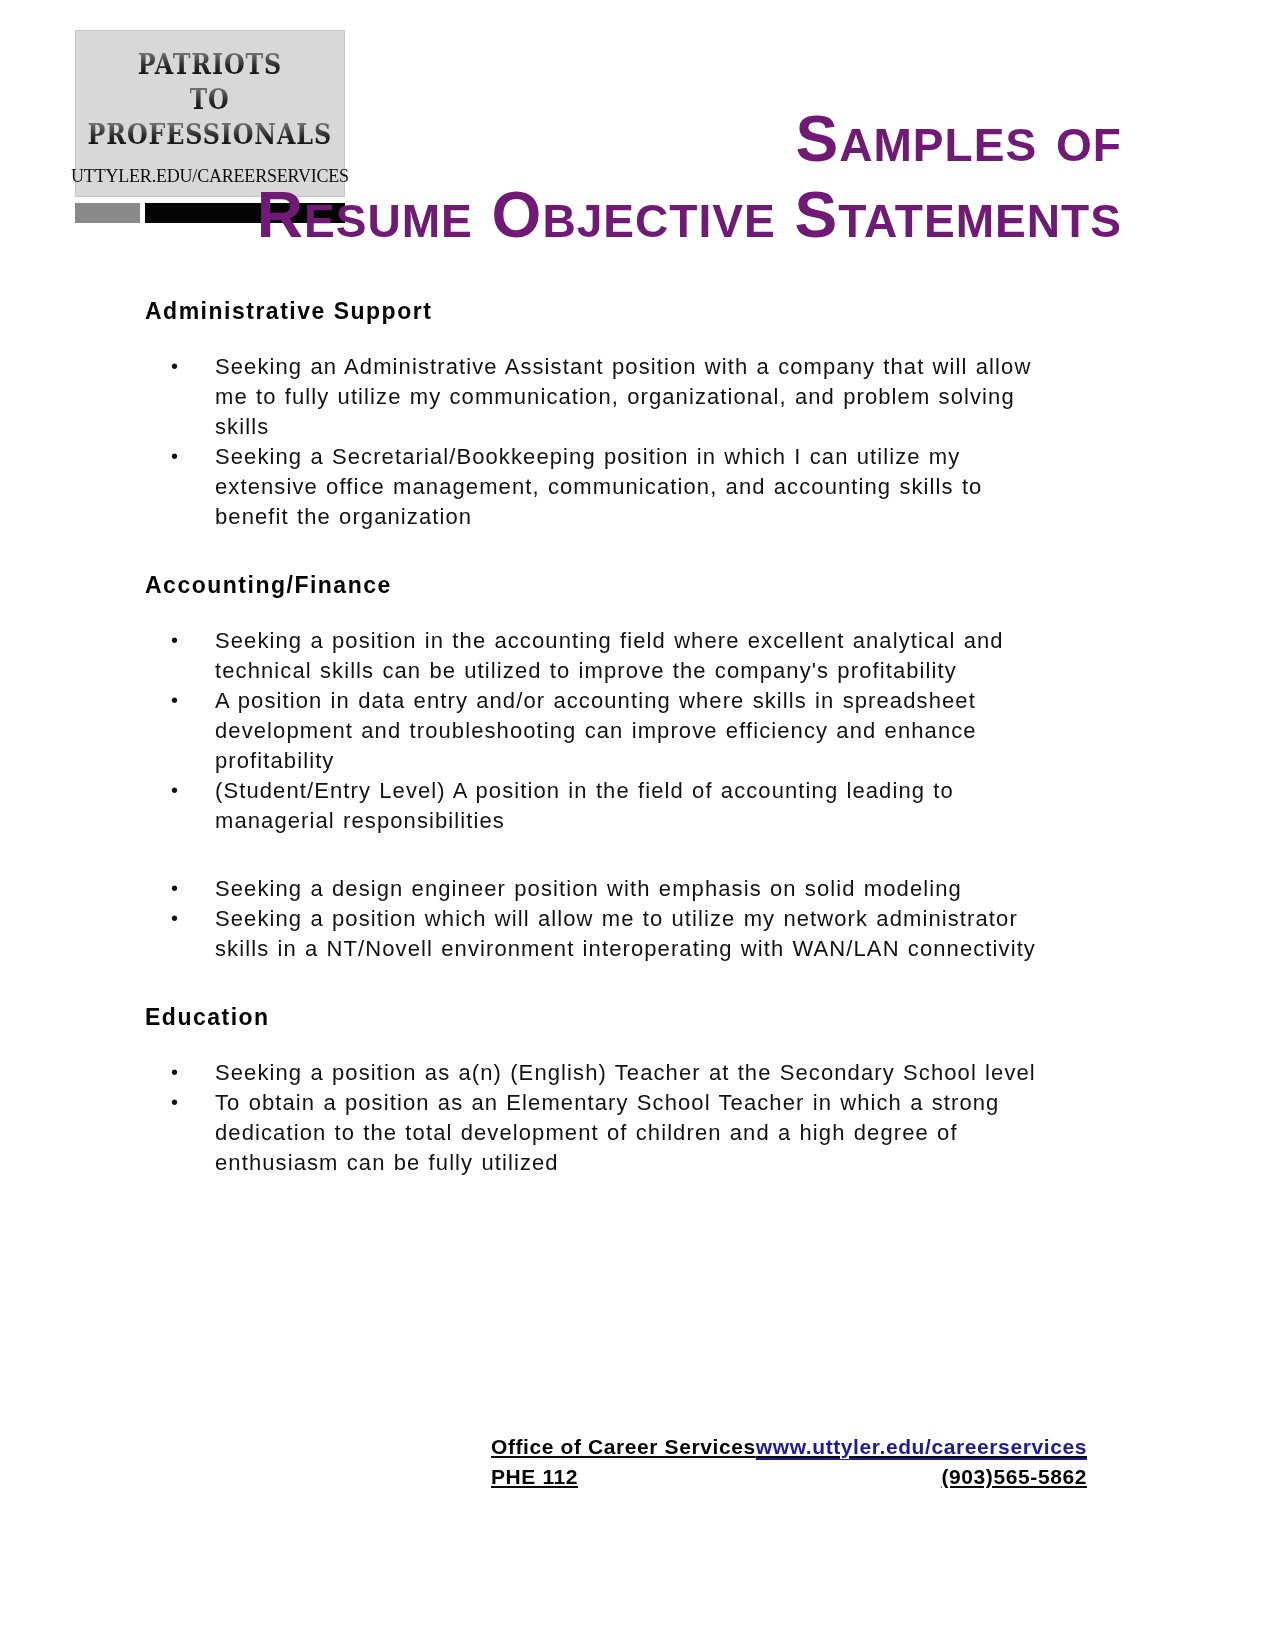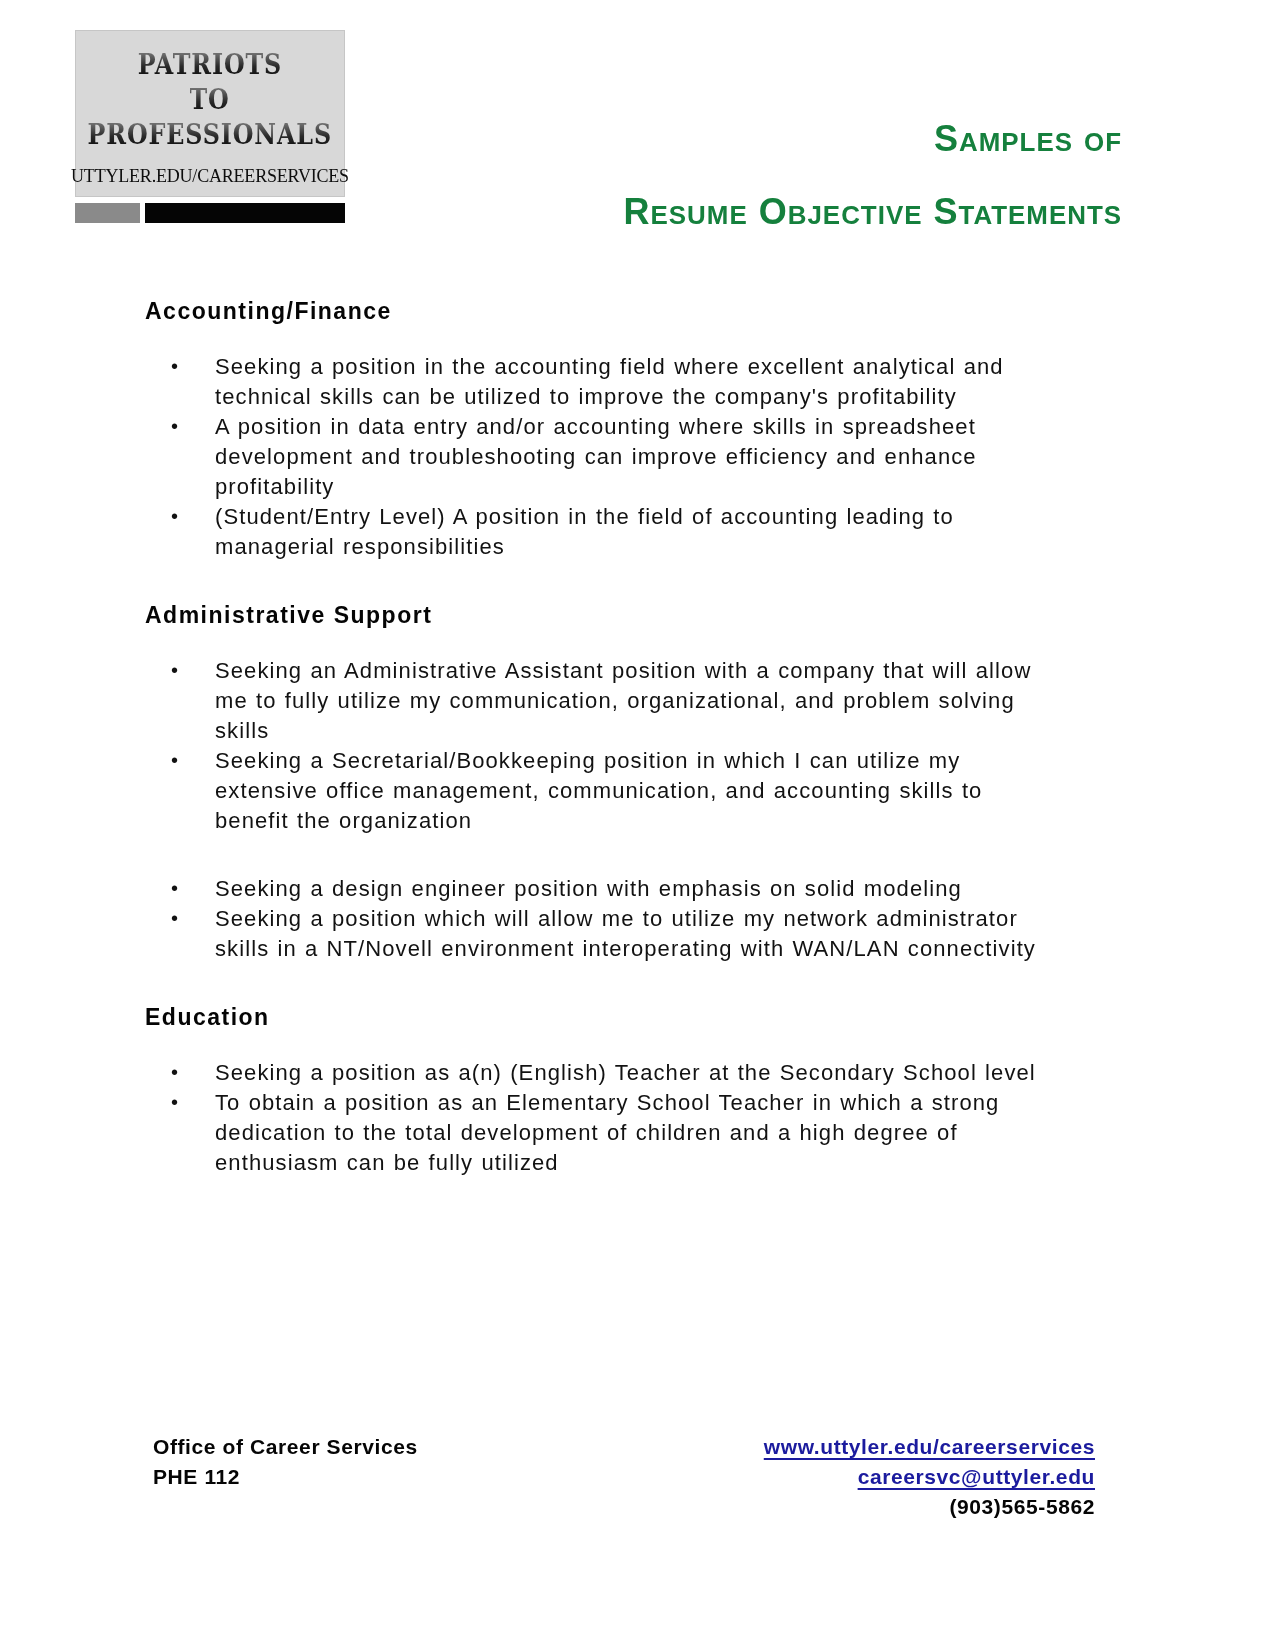--- a/index.html
+++ b/index.html
@@ -45,22 +45,22 @@
     font-family:Liberation Serif, serif;
   }
   .logo-bars{display:flex;gap:5px;margin-top:6px;height:20px;}
   .bar-gray{width:65px;background:var(--bar-gray);}
   .bar-black{flex:1;background:var(--bar-black);}
 
   
   .title{
     position:absolute;top:104px;right:153px;
     text-align:right;font-weight:bold;
-    font-size:36px;line-height:70px;letter-spacing:1px;
-    white-space:nowrap;color:#15803d;
+    font-size:64px;line-height:70px;letter-spacing:1px;
+    white-space:nowrap;color:#701a75;
   }
   .sc-small{font-size:0.72em;}
 
   
   main{position:absolute;left:145px;top:296px;width:940px;}
   section{margin-bottom:38px;}
   h2{
     font-size:23px;font-weight:bold;line-height:30px;
     letter-spacing:1.5px;margin:0 0 26px 0;color:#050505;
   }
@@ -71,23 +71,23 @@
     letter-spacing:1.1px;word-spacing:1px;
     white-space:pre-line;color:#121212;
   }
   li::before{
     content:"\2022";
     position:absolute;left:26px;top:-1px;font-size:20px;color:#121212;
   }
 
   
   footer{
-    position:absolute;left:153px;top:1432px;width:942px;
-    display:flex;justify-content:space-between;
-    font-weight:bold;font-size:21px;line-height:30px;letter-spacing:0.6px;
+    position:absolute;left:145px;top:1432px;width:942px;
+    display:flex;justify-content:flex-end;
+    font-weight:bold;font-size:21px;line-height:30px;letter-spacing:0.6px;text-decoration:underline;
   }
   .footer-left{color:#050505;}
   .footer-right{text-align:right;}
   .footer-link{
     display:block;color:var(--link-blue);
     text-decoration:underline;
     text-decoration-thickness:2px;text-underline-offset:4px;
     cursor:pointer;
   }
   .footer-phone{color:#050505;}
@@ -111,41 +111,41 @@
   </div>
 
   <div class="title">
     <div class="title-line"><span class="sc-big">S</span><span class="sc-small">A</span><span class="sc-small">M</span><span class="sc-small">P</span><span class="sc-small">L</span><span class="sc-small">E</span><span class="sc-small">S</span> <span class="sc-small">O</span><span class="sc-small">F</span></div>
     <div class="title-line"><span class="sc-big">R</span><span class="sc-small">E</span><span class="sc-small">S</span><span class="sc-small">U</span><span class="sc-small">M</span><span class="sc-small">E</span> <span class="sc-big">O</span><span class="sc-small">B</span><span class="sc-small">J</span><span class="sc-small">E</span><span class="sc-small">C</span><span class="sc-small">T</span><span class="sc-small">I</span><span class="sc-small">V</span><span class="sc-small">E</span> <span class="sc-big">S</span><span class="sc-small">T</span><span class="sc-small">A</span><span class="sc-small">T</span><span class="sc-small">E</span><span class="sc-small">M</span><span class="sc-small">E</span><span class="sc-small">N</span><span class="sc-small">T</span><span class="sc-small">S</span></div>
   </div>
 
   <main>
 
     <section>
+      <h2>Administrative Support</h2>
+      <ul>
+        <li>Seeking an Administrative Assistant position with a company that will allow
+me to fully utilize my communication, organizational, and problem solving
+skills</li>
+        <li>Seeking a Secretarial/Bookkeeping position in which I can utilize my
+extensive office management, communication, and accounting skills to
+benefit the organization</li>
+      </ul>
+    </section>
+
+    <section>
       <h2>Accounting/Finance</h2>
       <ul>
         <li>Seeking a position in the accounting field where excellent analytical and
 technical skills can be utilized to improve the company's profitability</li>
         <li>A position in data entry and/or accounting where skills in spreadsheet
 development and troubleshooting can improve efficiency and enhance
 profitability</li>
         <li>(Student/Entry Level) A position in the field of accounting leading to
 managerial responsibilities</li>
-      </ul>
-    </section>
-
-    <section>
-      <h2>Administrative Support</h2>
-      <ul>
-        <li>Seeking an Administrative Assistant position with a company that will allow
-me to fully utilize my communication, organizational, and problem solving
-skills</li>
-        <li>Seeking a Secretarial/Bookkeeping position in which I can utilize my
-extensive office management, communication, and accounting skills to
-benefit the organization</li>
       </ul>
     </section>
 
     <section>
       <ul>
         <li>Seeking a design engineer position with emphasis on solid modeling</li>
         <li>Seeking a position which will allow me to utilize my network administrator
 skills in a NT/Novell environment interoperating with WAN/LAN connectivity</li>
       </ul>
     </section>
@@ -162,18 +162,17 @@
 
   </main>
 
   <footer>
     <div class="footer-left">
       <div>Office of Career Services</div>
       <div>PHE 112</div>
     </div>
     <div class="footer-right">
       <a class="footer-link">www.uttyler.edu/careerservices</a>
-      <a class="footer-link">careersvc@uttyler.edu</a>
       <div class="footer-phone">(903)565-5862</div>
     </div>
   </footer>
 
 </div>
 
 </body></html>

